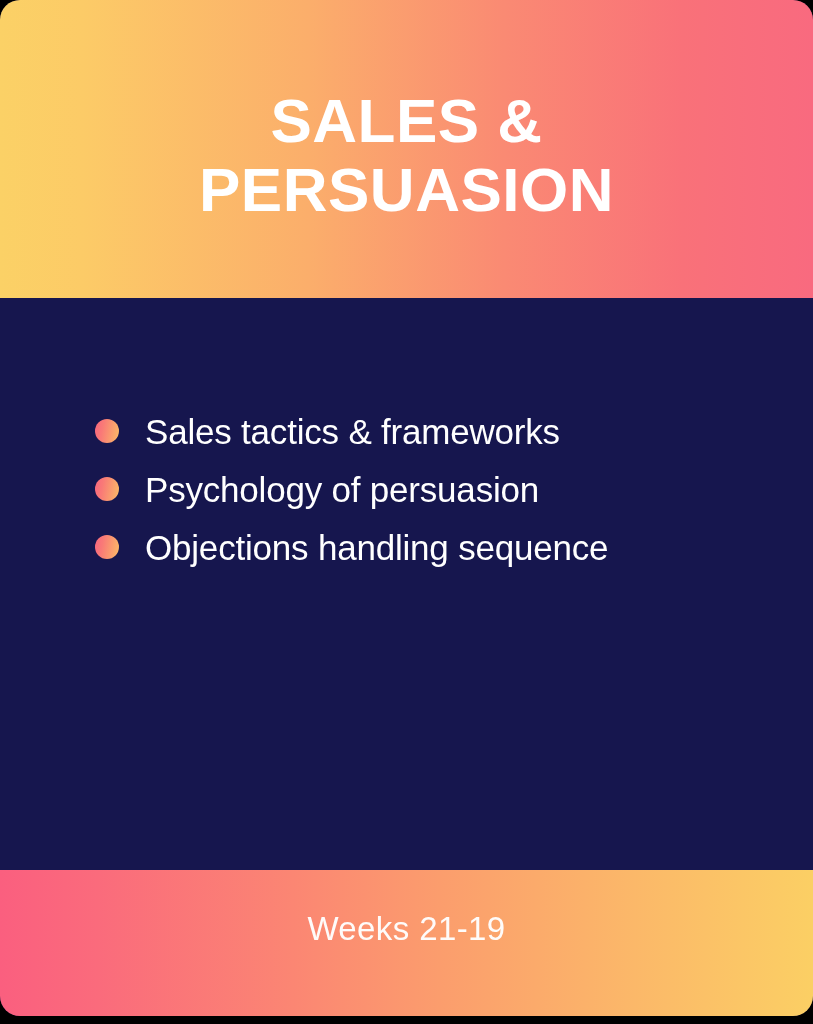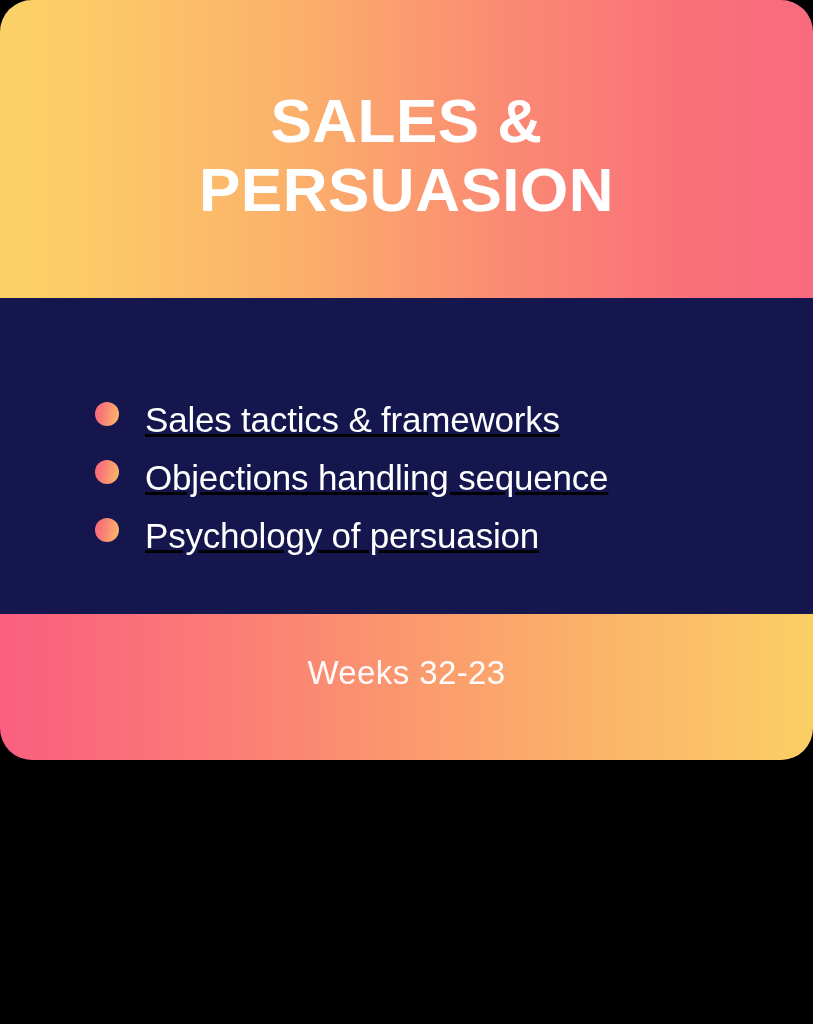--- a/index.html
+++ b/index.html
@@ -12,23 +12,23 @@
     width: 813px;
     height: 1024px;
     overflow: hidden;
     font-family: "Liberation Sans", sans-serif;
     -webkit-font-smoothing: antialiased;
   }
 
   .card {
     position: relative;
     width: 813px;
-    height: 760px;
+    height: 1016px;
     box-sizing: border-box;
-    border-radius: 32px;
+    border-radius: 20px;
     overflow: hidden;
     background: #16164E;
     display: flex;
     flex-direction: column;
   }
 
   
   .card-header {
     position: relative;
     height: 298px;
@@ -59,23 +59,22 @@
     padding: 104px 0 0 0;
     box-sizing: border-box;
   }
   .topic-list {
     list-style: none;
     margin: 0;
     padding: 0 0 0 95px;
   }
   .topic-item {
     display: flex;
-    align-items: flex-start;
+    align-items: center;
     height: 58px;
-    text-decoration: underline;
   }
   .topic-bullet {
     flex: 0 0 auto;
     width: 24px;
     height: 24px;
     border-radius: 50%;
     background: linear-gradient(100deg, #F8657E 0%, #F97A77 32%, #FA9B6F 66%, #FBBC66 100%);
     margin-right: 26px;
   }
   .topic-label {
@@ -122,29 +121,29 @@
   <div class="card-body">
     <ul class="topic-list">
 
       <li class="topic-item">
         <span class="topic-bullet"></span>
         <span class="topic-label">Sales tactics &amp; frameworks</span>
       </li>
 
       <li class="topic-item">
         <span class="topic-bullet"></span>
-        <span class="topic-label">Objections handling sequence</span>
+        <span class="topic-label">Psychology of persuasion</span>
       </li>
 
       <li class="topic-item">
         <span class="topic-bullet"></span>
-        <span class="topic-label">Psychology of persuasion</span>
+        <span class="topic-label">Objections handling sequence</span>
       </li>
 
 
     </ul>
   </div>
 
   <div class="card-footer">
-    <p class="footer-label">Weeks 32-23</p>
+    <p class="footer-label">Weeks 21-19</p>
   </div>
 
 </div>
 
 </body></html>

